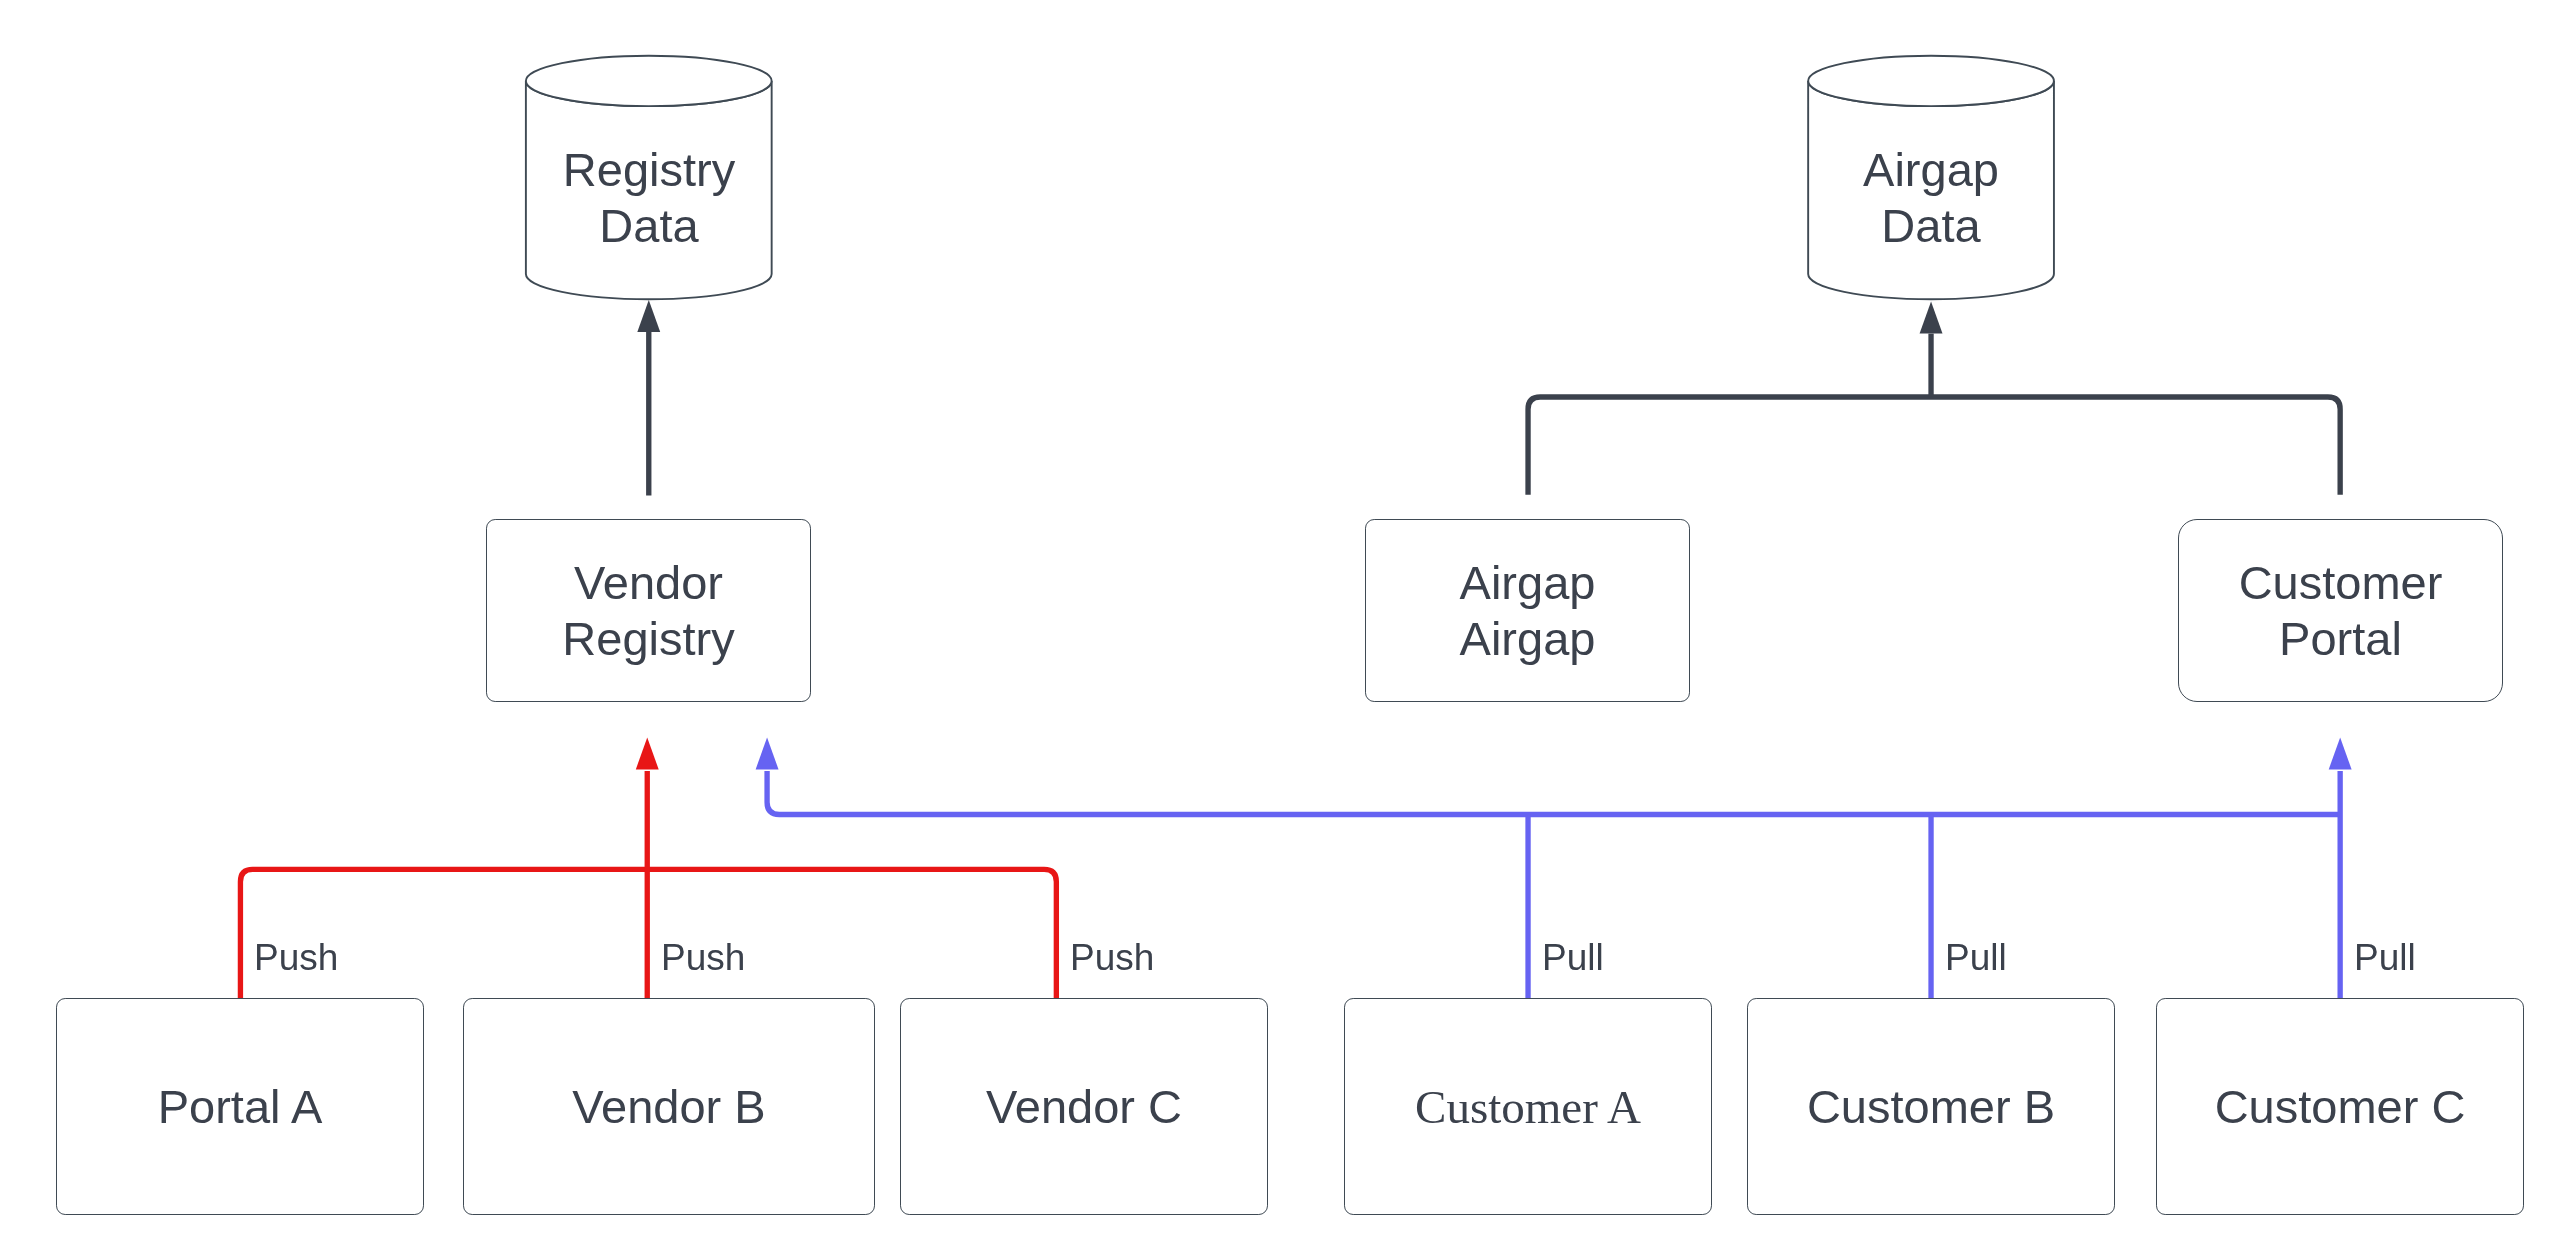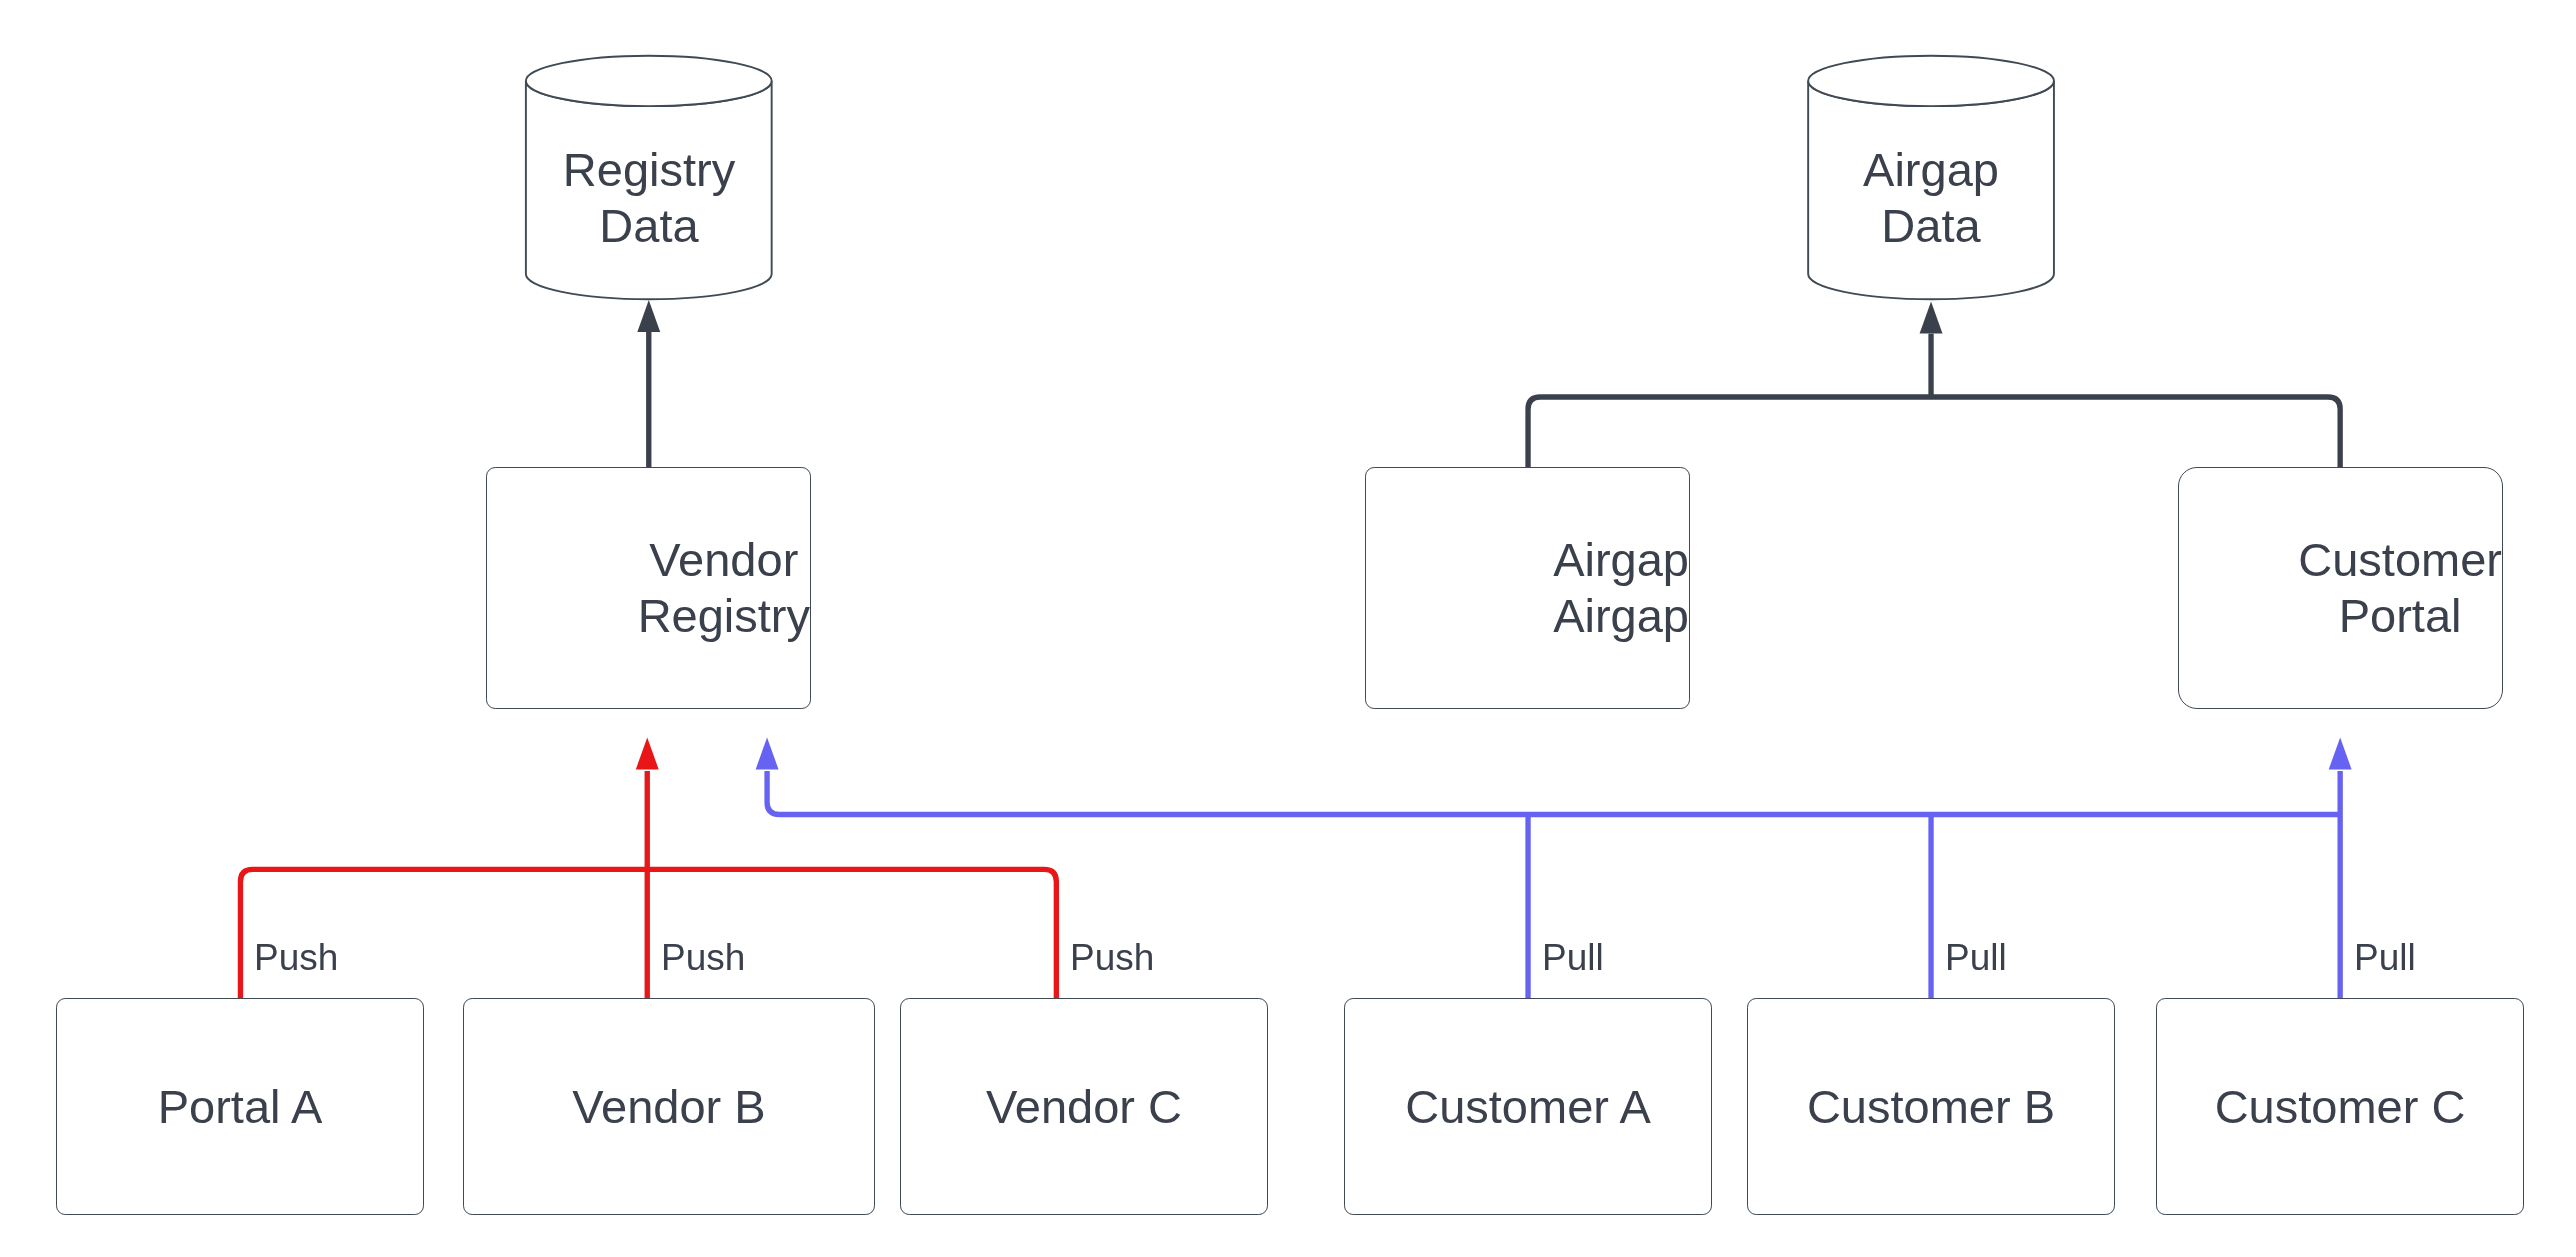--- a/index.html
+++ b/index.html
@@ -40,21 +40,21 @@
     border: 1.5px solid var(--node-border);
     border-radius: 9.2px;
     display: flex;
     align-items: center;
     justify-content: center;
     text-align: center;
     font-size: 47px;
     line-height: 56px;
     color: var(--text);
   }
-  .mid-box { width: 325px; height: 242px; top: 467px; justify-content: flex-end; }
+  .mid-box { width: 325px; height: 183px; top: 519px; }
   .bot-box { width: 368px; height: 217px; top: 998px; }
 
   .cyl-label {
     position: absolute;
     width: 246px;
     top: 142px;
     text-align: center;
     font-size: 47px;
     line-height: 56px;
     color: var(--text);
@@ -134,21 +134,21 @@
 
   <div class="node-box bot-box" style="left:56px;">
     <div>Portal A</div>
   </div>
   <div class="node-box bot-box" style="left:463px; width:412px;">
     <div>Vendor B</div>
   </div>
   <div class="node-box bot-box" style="left:900px;">
     <div>Vendor C</div>
   </div>
-  <div class="node-box bot-box" style="left:1344px;">
+  <div class="node-box bot-box" style="left:1344px;font-family:Liberation Serif, serif;">
     <div>Customer A</div>
   </div>
   <div class="node-box bot-box" style="left:1747px;">
     <div>Customer B</div>
   </div>
   <div class="node-box bot-box" style="left:2156px;">
     <div>Customer C</div>
   </div>
 
   <div class="edge-label" style="left:254px;">Push</div>

